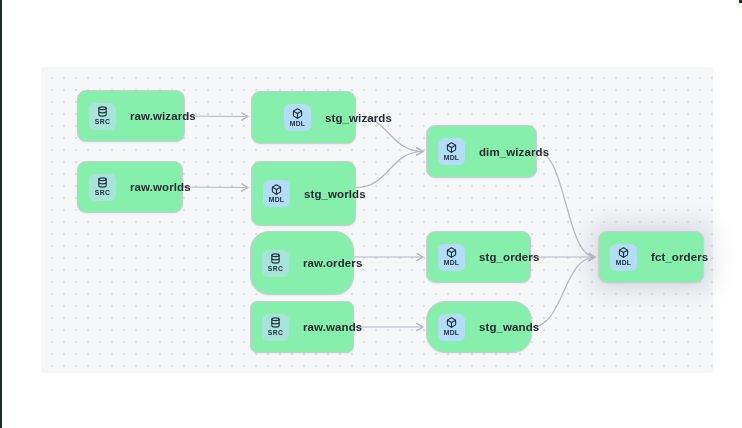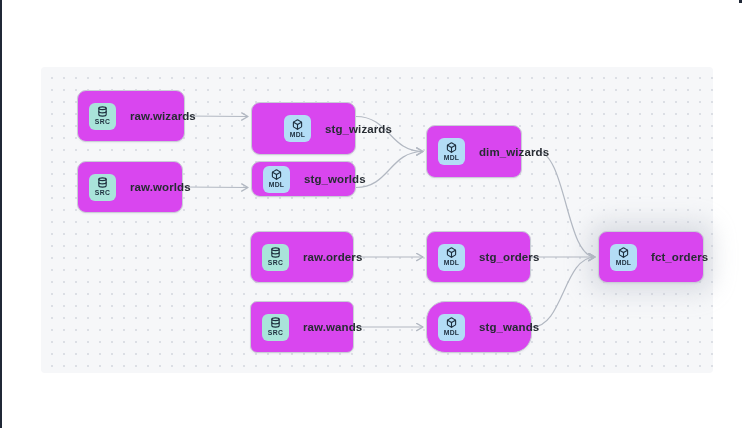--- a/index.html
+++ b/index.html
@@ -23,21 +23,21 @@
     background-position:5px 5px;
     border-radius:4px;
   }
   svg.edges-layer{
     position:absolute;left:0;top:0;width:742px;height:428px;
     pointer-events:none;
   }
   .nodes-layer{position:absolute;left:0;top:0;width:742px;height:428px;}
   .node{
     position:absolute;box-sizing:border-box;
-    background:#d946ef;
+    background:#86efac;
     border:1px solid #c9ced6;
     border-radius:9px;
     display:flex;align-items:center;
     padding-left:11px;gap:14px;
     box-shadow:0 1px 2px rgba(30,40,60,0.06);
     cursor:pointer;
   }
   .node.highlight{
     box-shadow:0 0 22px 10px rgba(175,182,195,0.38),0 1px 2px rgba(30,40,60,0.08);
   }
@@ -106,47 +106,47 @@
           <svg width="11" height="11" viewBox="0 0 24 24" fill="none" stroke="#1d2e3d" stroke-width="2.4" stroke-linecap="round" stroke-linejoin="round">
             <ellipse cx="12" cy="5" rx="8" ry="3"></ellipse>
             <path d="M20 12c0 1.66-3.58 3-8 3s-8-1.34-8-3"></path>
             <path d="M4 5v14c0 1.66 3.58 3 8 3s8-1.34 8-3V5"></path>
           </svg>
         </span>
         <span class="badge-label">SRC</span>
       </span>
       <span class="node-label">raw.worlds</span>
     </div>
-    <div class="node" style="left: 251px; top: 102px; width: 105px; height: 53px; padding-left: 32px;">
+    <div class="node" style="left: 251px; top: 91px; width: 105px; height: 53px; padding-left: 32px;">
       <span class="badge badge-mdl">
         <span class="badge-icon">
           <svg width="11" height="11" viewBox="0 0 24 24" fill="none" stroke="#1d2e3d" stroke-width="2.4" stroke-linecap="round" stroke-linejoin="round">
             <path d="M21 16V8a2 2 0 0 0-1-1.73l-7-4a2 2 0 0 0-2 0l-7 4A2 2 0 0 0 3 8v8a2 2 0 0 0 1 1.73l7 4a2 2 0 0 0 2 0l7-4A2 2 0 0 0 21 16z"></path>
             <polyline points="3.27 6.96 12 12.01 20.73 6.96"></polyline>
             <line x1="12" y1="22.08" x2="12" y2="12"></line>
           </svg>
         </span>
         <span class="badge-label">MDL</span>
       </span>
       <span class="node-label">stg_wizards</span>
     </div>
-    <div class="node" style="left: 251px; top: 161px; width: 105px; height: 36px;">
+    <div class="node" style="left: 251px; top: 161px; width: 105px; height: 65px;">
       <span class="badge badge-mdl">
         <span class="badge-icon">
           <svg width="11" height="11" viewBox="0 0 24 24" fill="none" stroke="#1d2e3d" stroke-width="2.4" stroke-linecap="round" stroke-linejoin="round">
             <path d="M21 16V8a2 2 0 0 0-1-1.73l-7-4a2 2 0 0 0-2 0l-7 4A2 2 0 0 0 3 8v8a2 2 0 0 0 1 1.73l7 4a2 2 0 0 0 2 0l7-4A2 2 0 0 0 21 16z"></path>
             <polyline points="3.27 6.96 12 12.01 20.73 6.96"></polyline>
             <line x1="12" y1="22.08" x2="12" y2="12"></line>
           </svg>
         </span>
         <span class="badge-label">MDL</span>
       </span>
       <span class="node-label">stg_worlds</span>
     </div>
-    <div class="node" style="left: 250px; top: 231px; width: 104px; height: 52px;">
+    <div class="node" style="left: 250px; top: 231px; width: 104px; height: 64px; border-radius: 19px;">
       <span class="badge badge-src">
         <span class="badge-icon">
           <svg width="11" height="11" viewBox="0 0 24 24" fill="none" stroke="#1d2e3d" stroke-width="2.4" stroke-linecap="round" stroke-linejoin="round">
             <ellipse cx="12" cy="5" rx="8" ry="3"></ellipse>
             <path d="M20 12c0 1.66-3.58 3-8 3s-8-1.34-8-3"></path>
             <path d="M4 5v14c0 1.66 3.58 3 8 3s8-1.34 8-3V5"></path>
           </svg>
         </span>
         <span class="badge-label">SRC</span>
       </span>
@@ -158,21 +158,21 @@
           <svg width="11" height="11" viewBox="0 0 24 24" fill="none" stroke="#1d2e3d" stroke-width="2.4" stroke-linecap="round" stroke-linejoin="round">
             <ellipse cx="12" cy="5" rx="8" ry="3"></ellipse>
             <path d="M20 12c0 1.66-3.58 3-8 3s-8-1.34-8-3"></path>
             <path d="M4 5v14c0 1.66 3.58 3 8 3s8-1.34 8-3V5"></path>
           </svg>
         </span>
         <span class="badge-label">SRC</span>
       </span>
       <span class="node-label">raw.wands</span>
     </div>
-    <div class="node" style="left: 426px; top: 125px; width: 96px; height: 53px;">
+    <div class="node" style="left: 426px; top: 125px; width: 111px; height: 53px;">
       <span class="badge badge-mdl">
         <span class="badge-icon">
           <svg width="11" height="11" viewBox="0 0 24 24" fill="none" stroke="#1d2e3d" stroke-width="2.4" stroke-linecap="round" stroke-linejoin="round">
             <path d="M21 16V8a2 2 0 0 0-1-1.73l-7-4a2 2 0 0 0-2 0l-7 4A2 2 0 0 0 3 8v8a2 2 0 0 0 1 1.73l7 4a2 2 0 0 0 2 0l7-4A2 2 0 0 0 21 16z"></path>
             <polyline points="3.27 6.96 12 12.01 20.73 6.96"></polyline>
             <line x1="12" y1="22.08" x2="12" y2="12"></line>
           </svg>
         </span>
         <span class="badge-label">MDL</span>
       </span>

